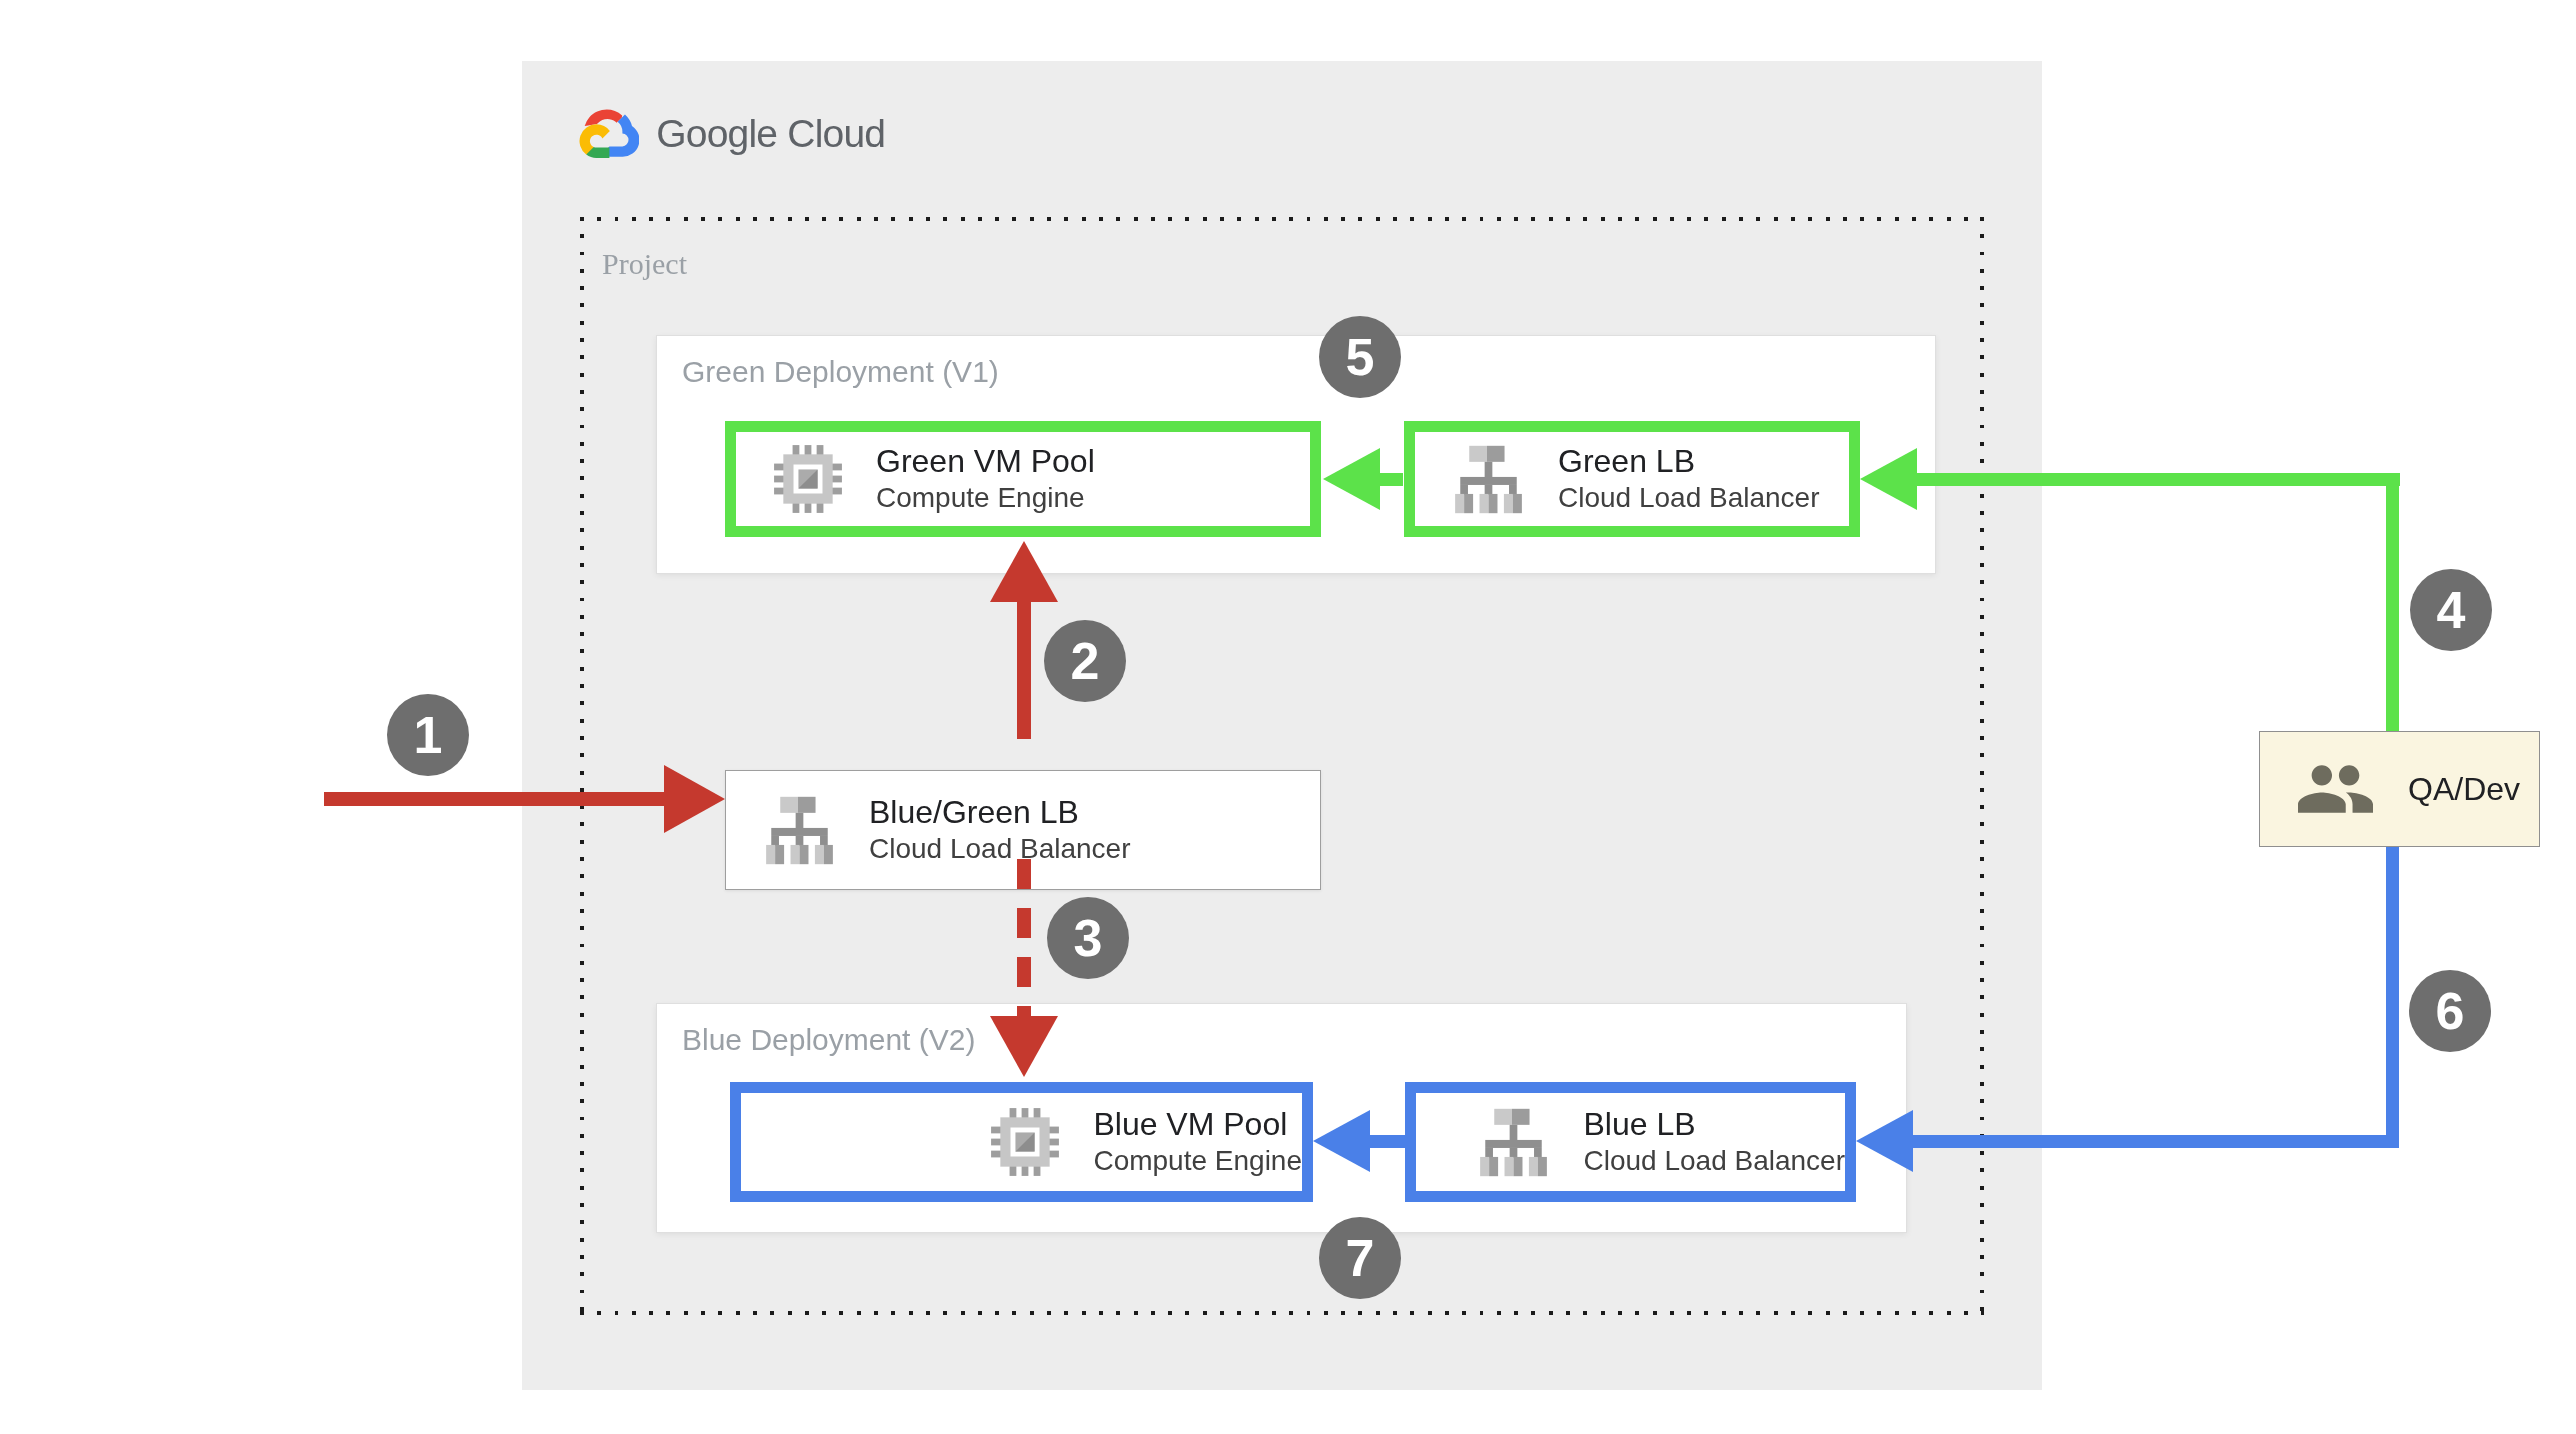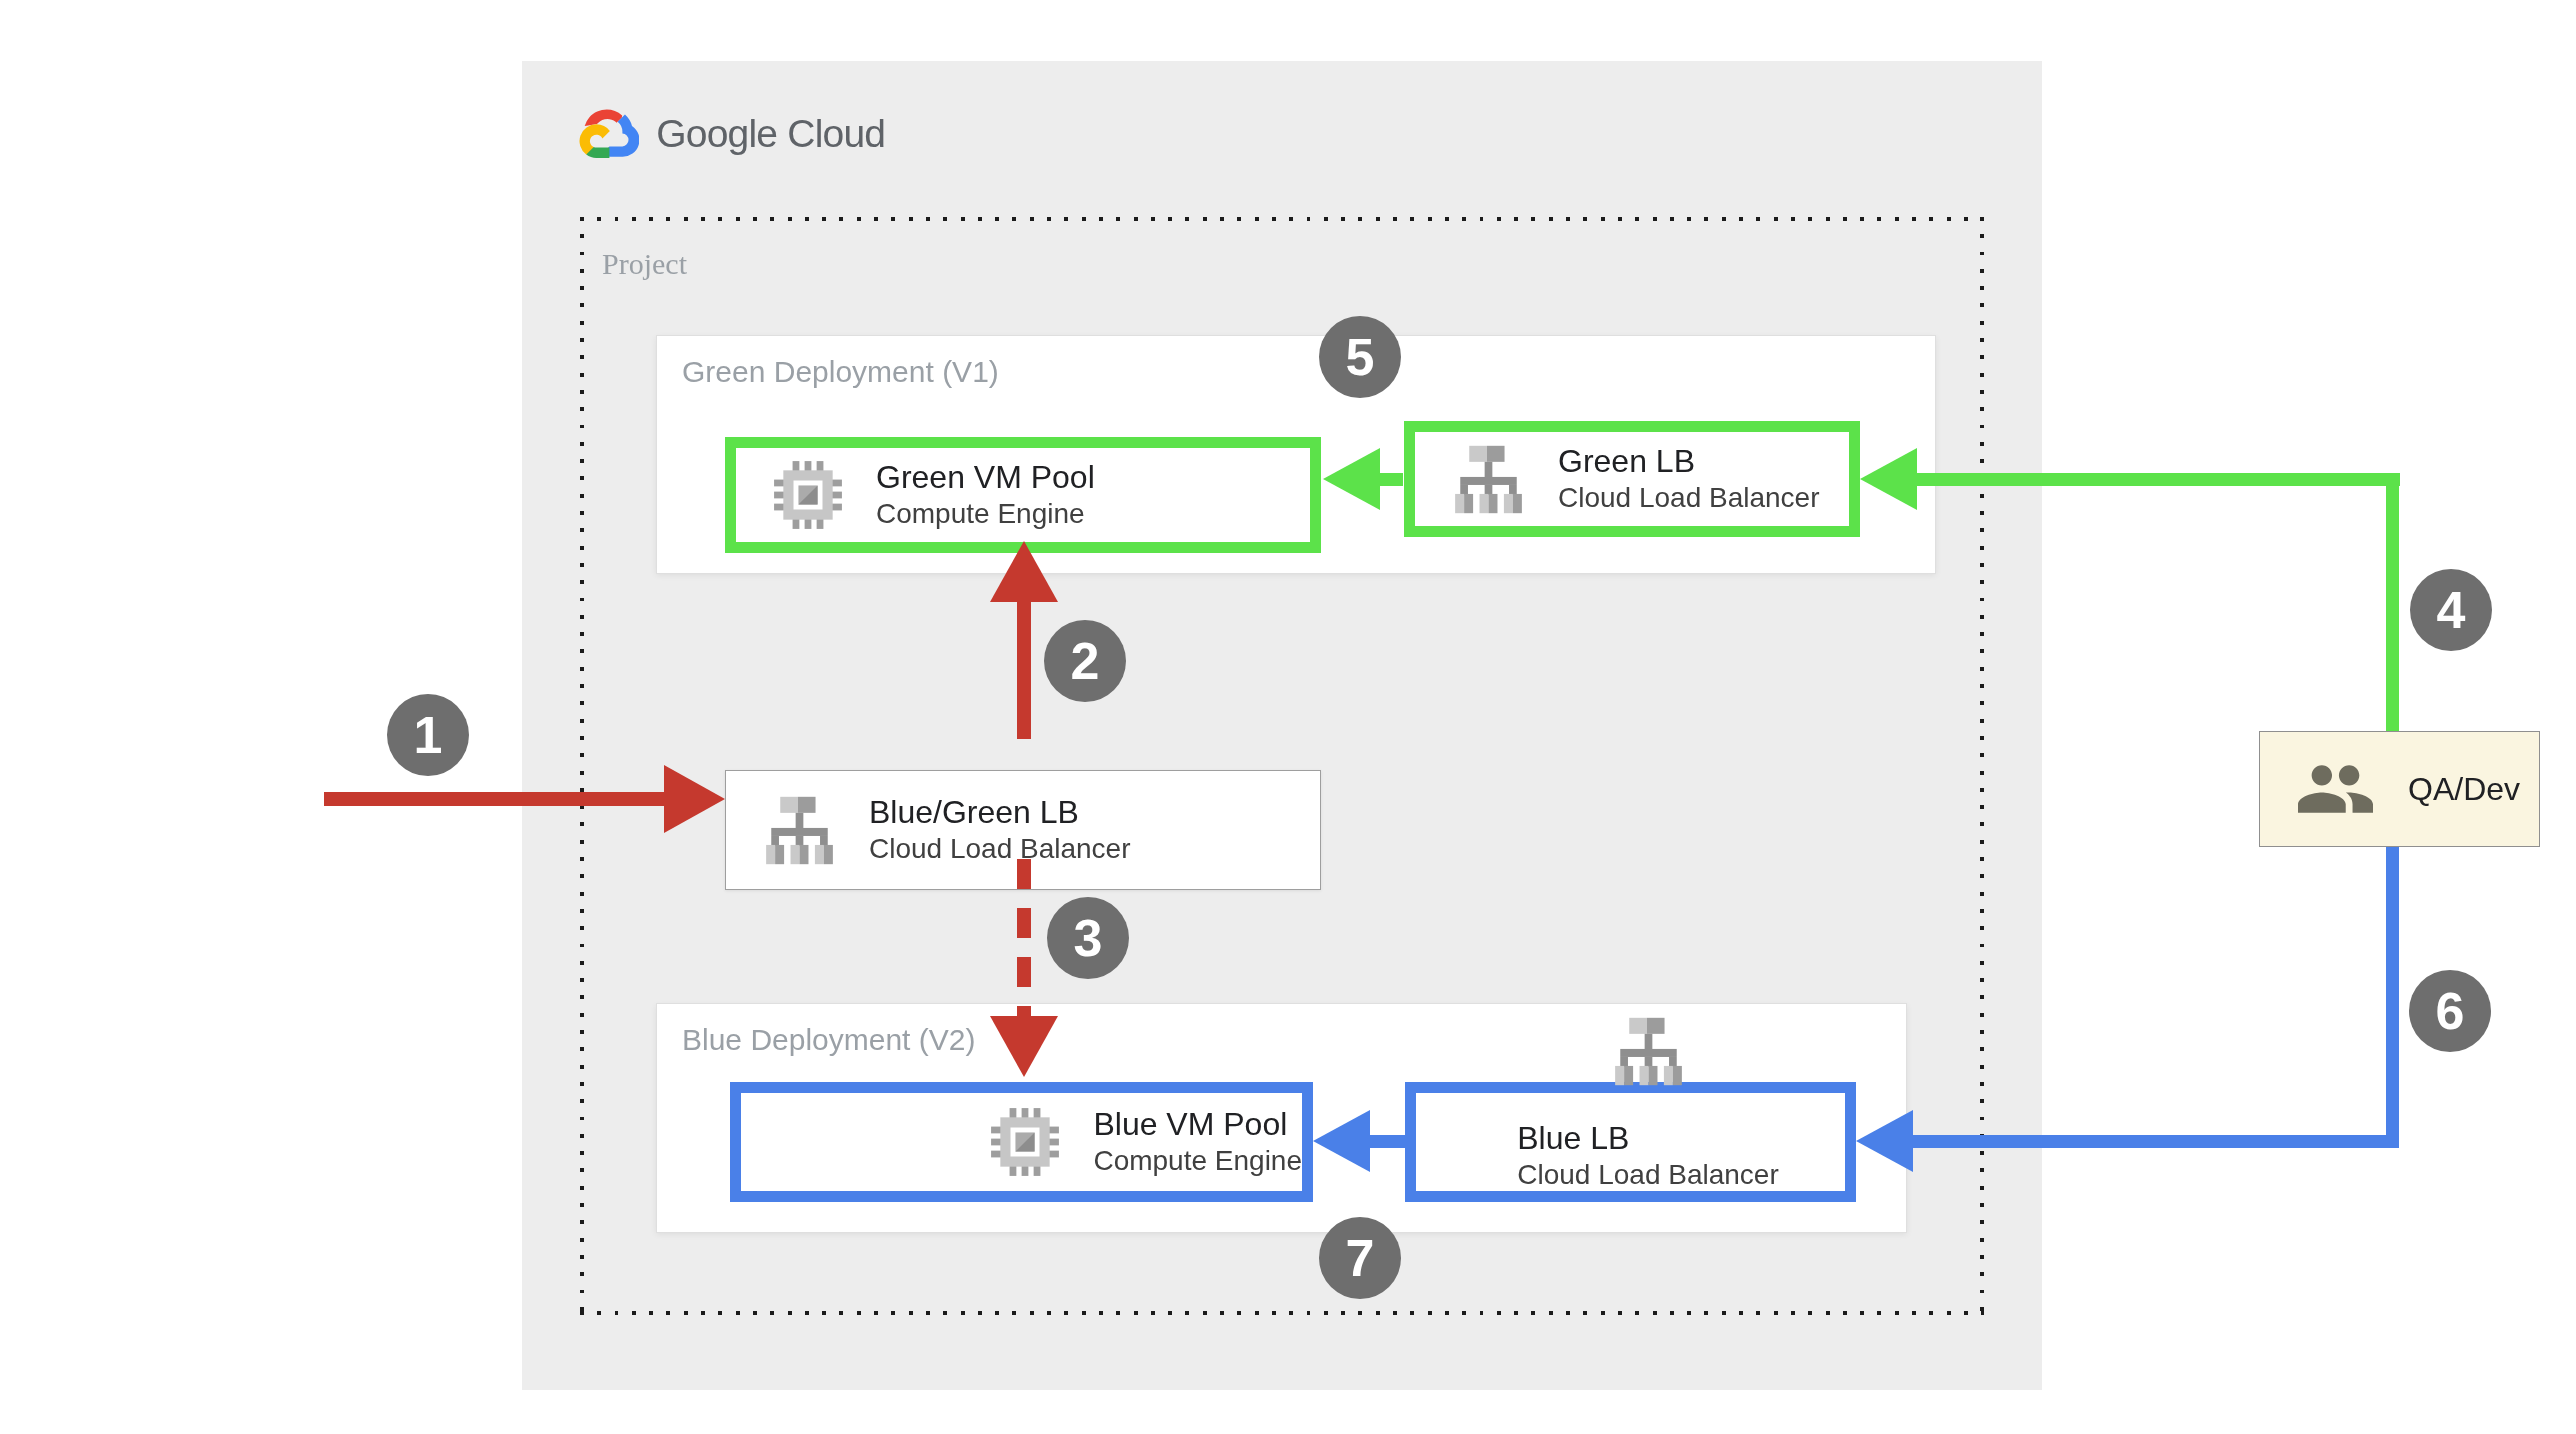--- a/index.html
+++ b/index.html
@@ -78,21 +78,21 @@
   </div>
 
   <div class="dep-box" style="left:656px;top:335px;width:1278px;height:237px;">
     <span class="dep-label">Green Deployment (V1)</span>
   </div>
 
   <div class="dep-box" style="left:656px;top:1003px;width:1249px;height:228px;">
     <span class="dep-label">Blue Deployment (V2)</span>
   </div>
 
-  <div class="node accent-green" style="left:725px;top:421px;width:596px;height:116px;margin-top:16px;">
+  <div class="node accent-green" style="left:725px;top:421px;width:596px;height:116px;">
     <span class="icon">
       <svg width="74" height="74" viewBox="0 0 24 24">
         <g fill="#9E9E9E">
           <rect x="7" y="1" width="2.2" height="3.4"></rect>
             <rect x="10.9" y="1" width="2.2" height="3.4"></rect>
             <rect x="14.8" y="1" width="2.2" height="3.4"></rect>
           <rect x="7" y="19.6" width="2.2" height="3.4"></rect>
             <rect x="10.9" y="19.6" width="2.2" height="3.4"></rect>
             <rect x="14.8" y="19.6" width="2.2" height="3.4"></rect>
           <rect x="1" y="7" width="3.4" height="2.2"></rect>
@@ -184,21 +184,21 @@
         <rect x="8.9" y="8.9" width="6.2" height="6.2" fill="#ABABAB"></rect>
         <polygon points="8.9,15.1 15.1,15.1 15.1,8.9" fill="#8D8D8D"></polygon>
       </svg>
     </span>
     <span class="ntext">
       <span class="ntitle">Blue VM Pool</span>
       <span class="nsub">Compute Engine</span>
     </span>
   </div>
 
-  <div class="node accent-blue" style="left:1405px;top:1082px;width:451px;height:120px;flex-direction:column;">
+  <div class="node accent-blue" style="left:1405px;top:1082px;width:451px;height:120px;">
     <span class="icon">
       <svg width="77" height="77" viewBox="0 0 24 24">
         <rect x="6" y="1.5" width="5.5" height="5" fill="#C9C9C9"></rect>
         <rect x="11.5" y="1.5" width="5.5" height="5" fill="#9C9C9C"></rect>
         <rect x="10.8" y="6.5" width="2.4" height="5.2" fill="#8F8F8F"></rect>
         <rect x="3.2" y="11.2" width="17.6" height="2.5" fill="#8F8F8F"></rect>
         <rect x="3.2" y="13.7" width="2.4" height="3" fill="#8F8F8F"></rect>
         <rect x="10.8" y="13.7" width="2.4" height="3" fill="#8F8F8F"></rect>
         <rect x="18.4" y="13.7" width="2.4" height="3" fill="#8F8F8F"></rect>
         <rect x="1.6" y="16.5" width="2.8" height="6" fill="#C9C9C9"></rect>

